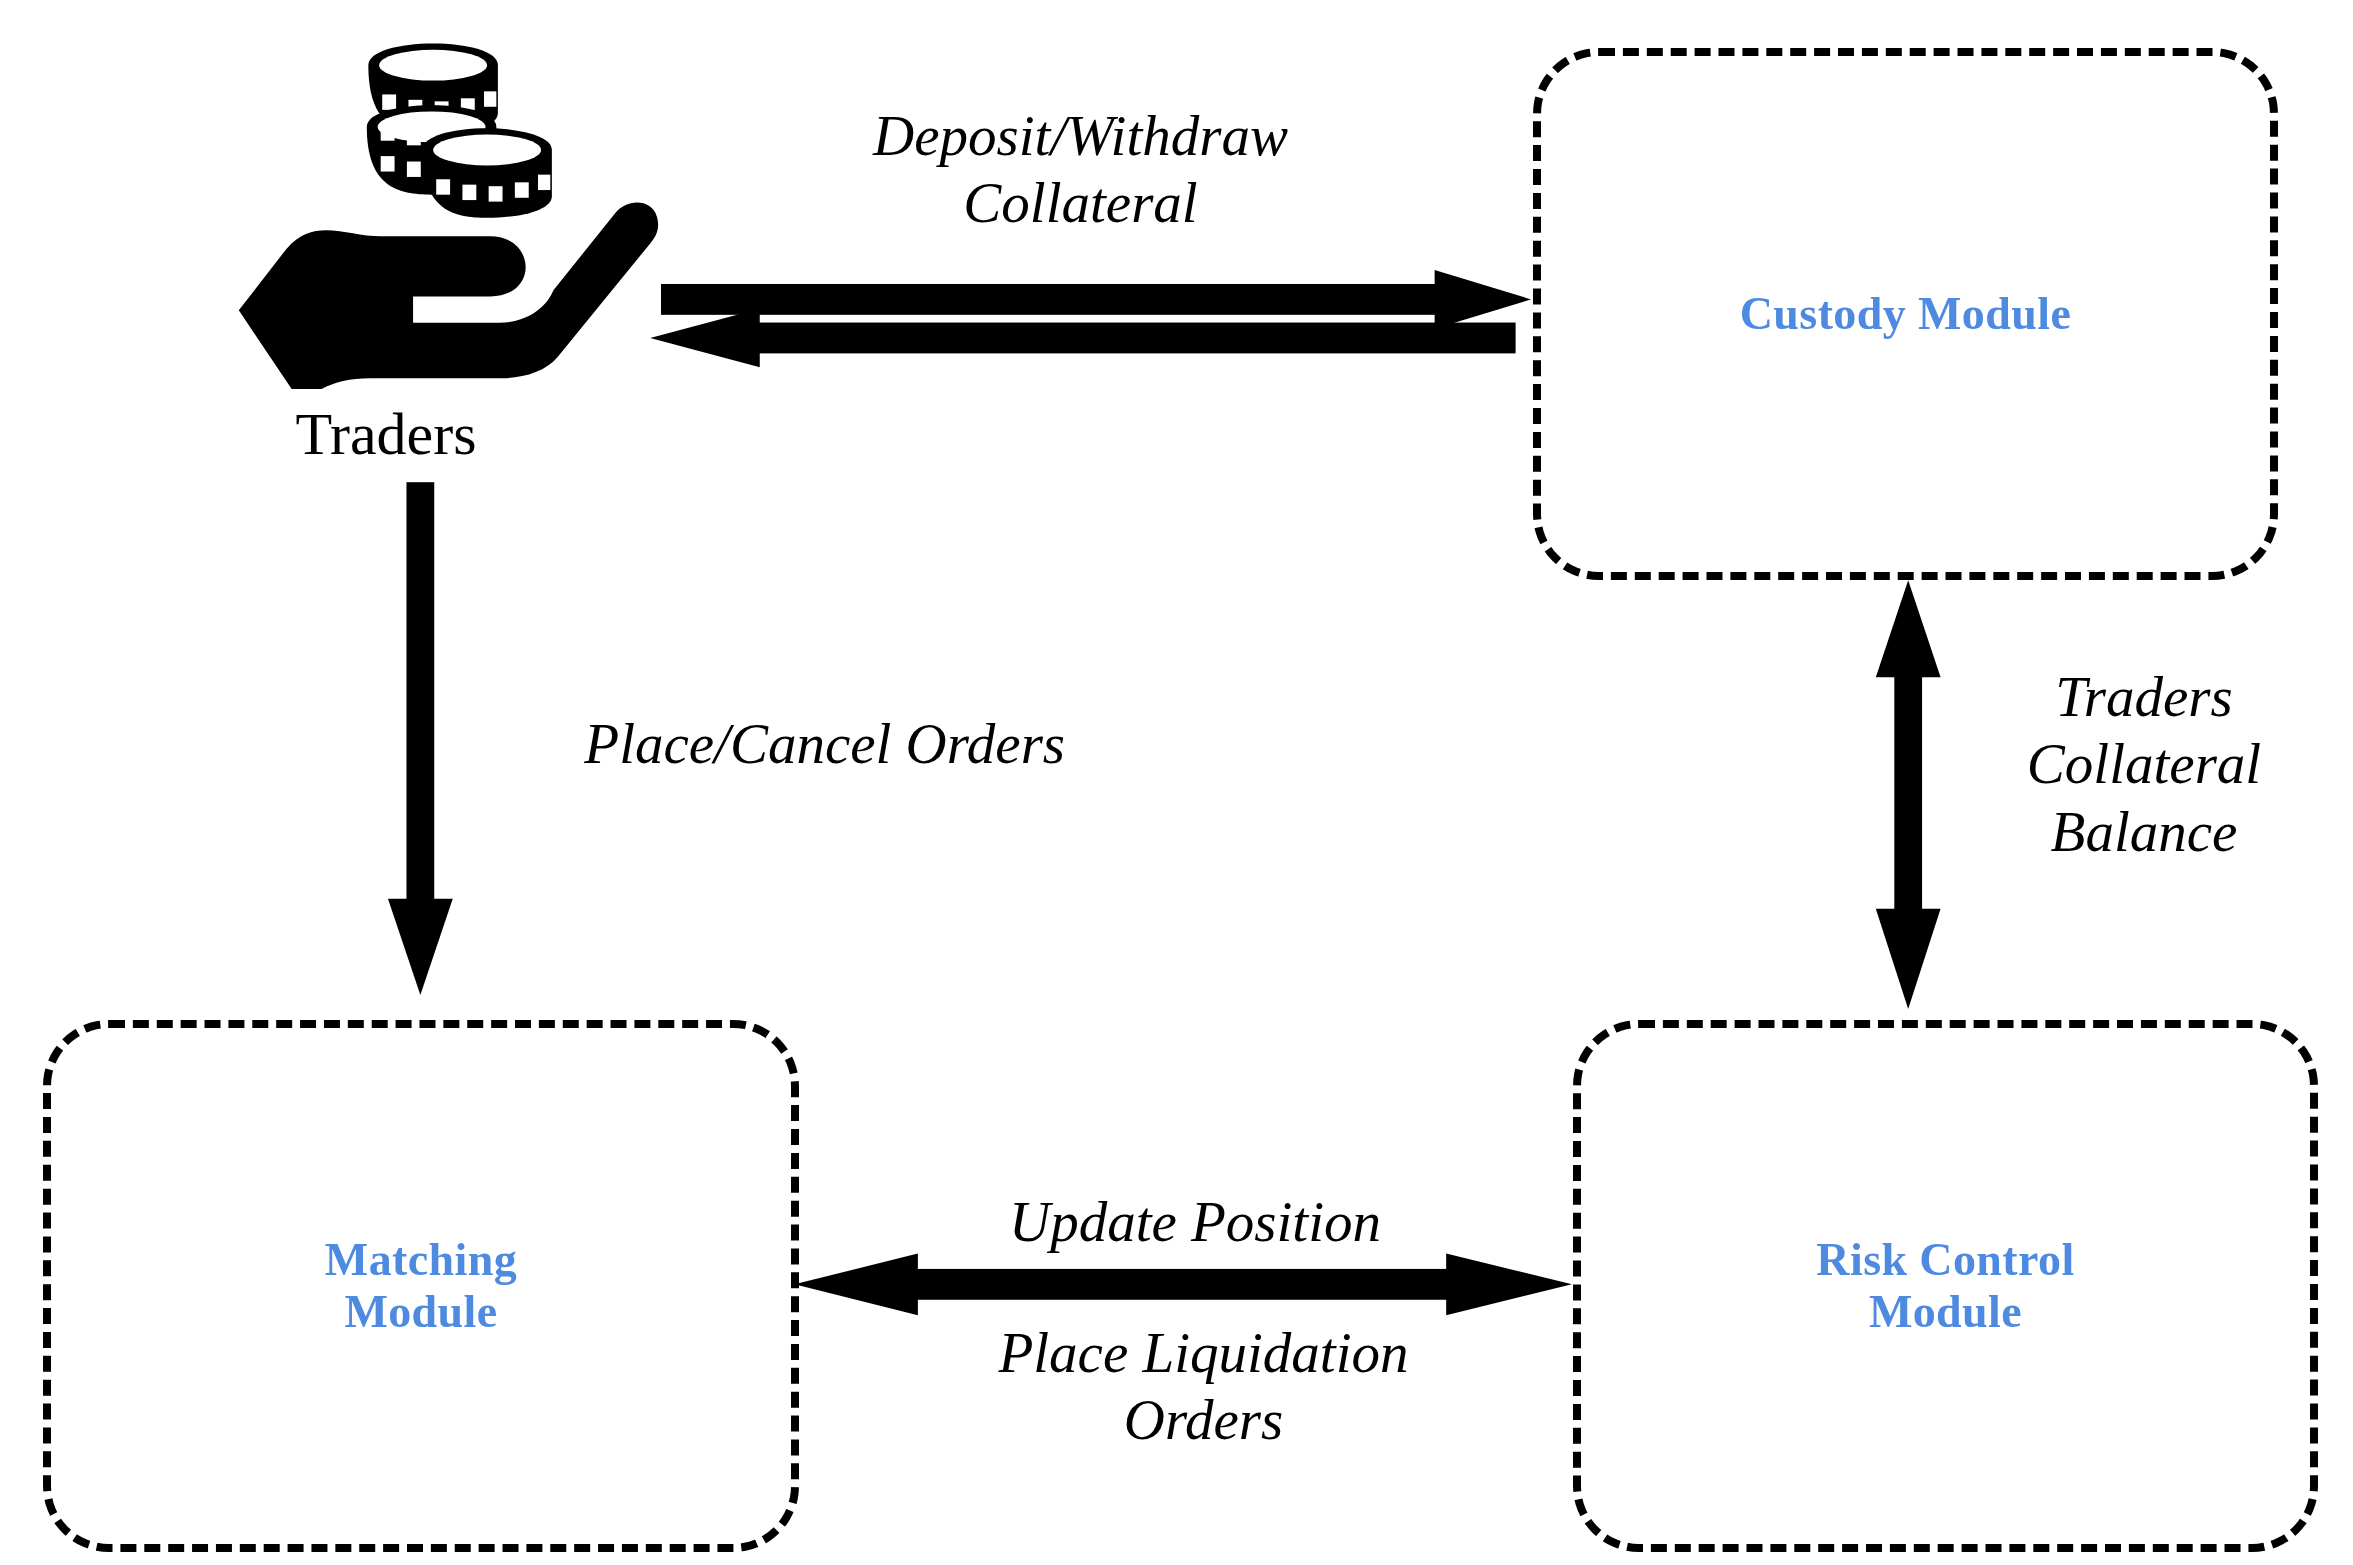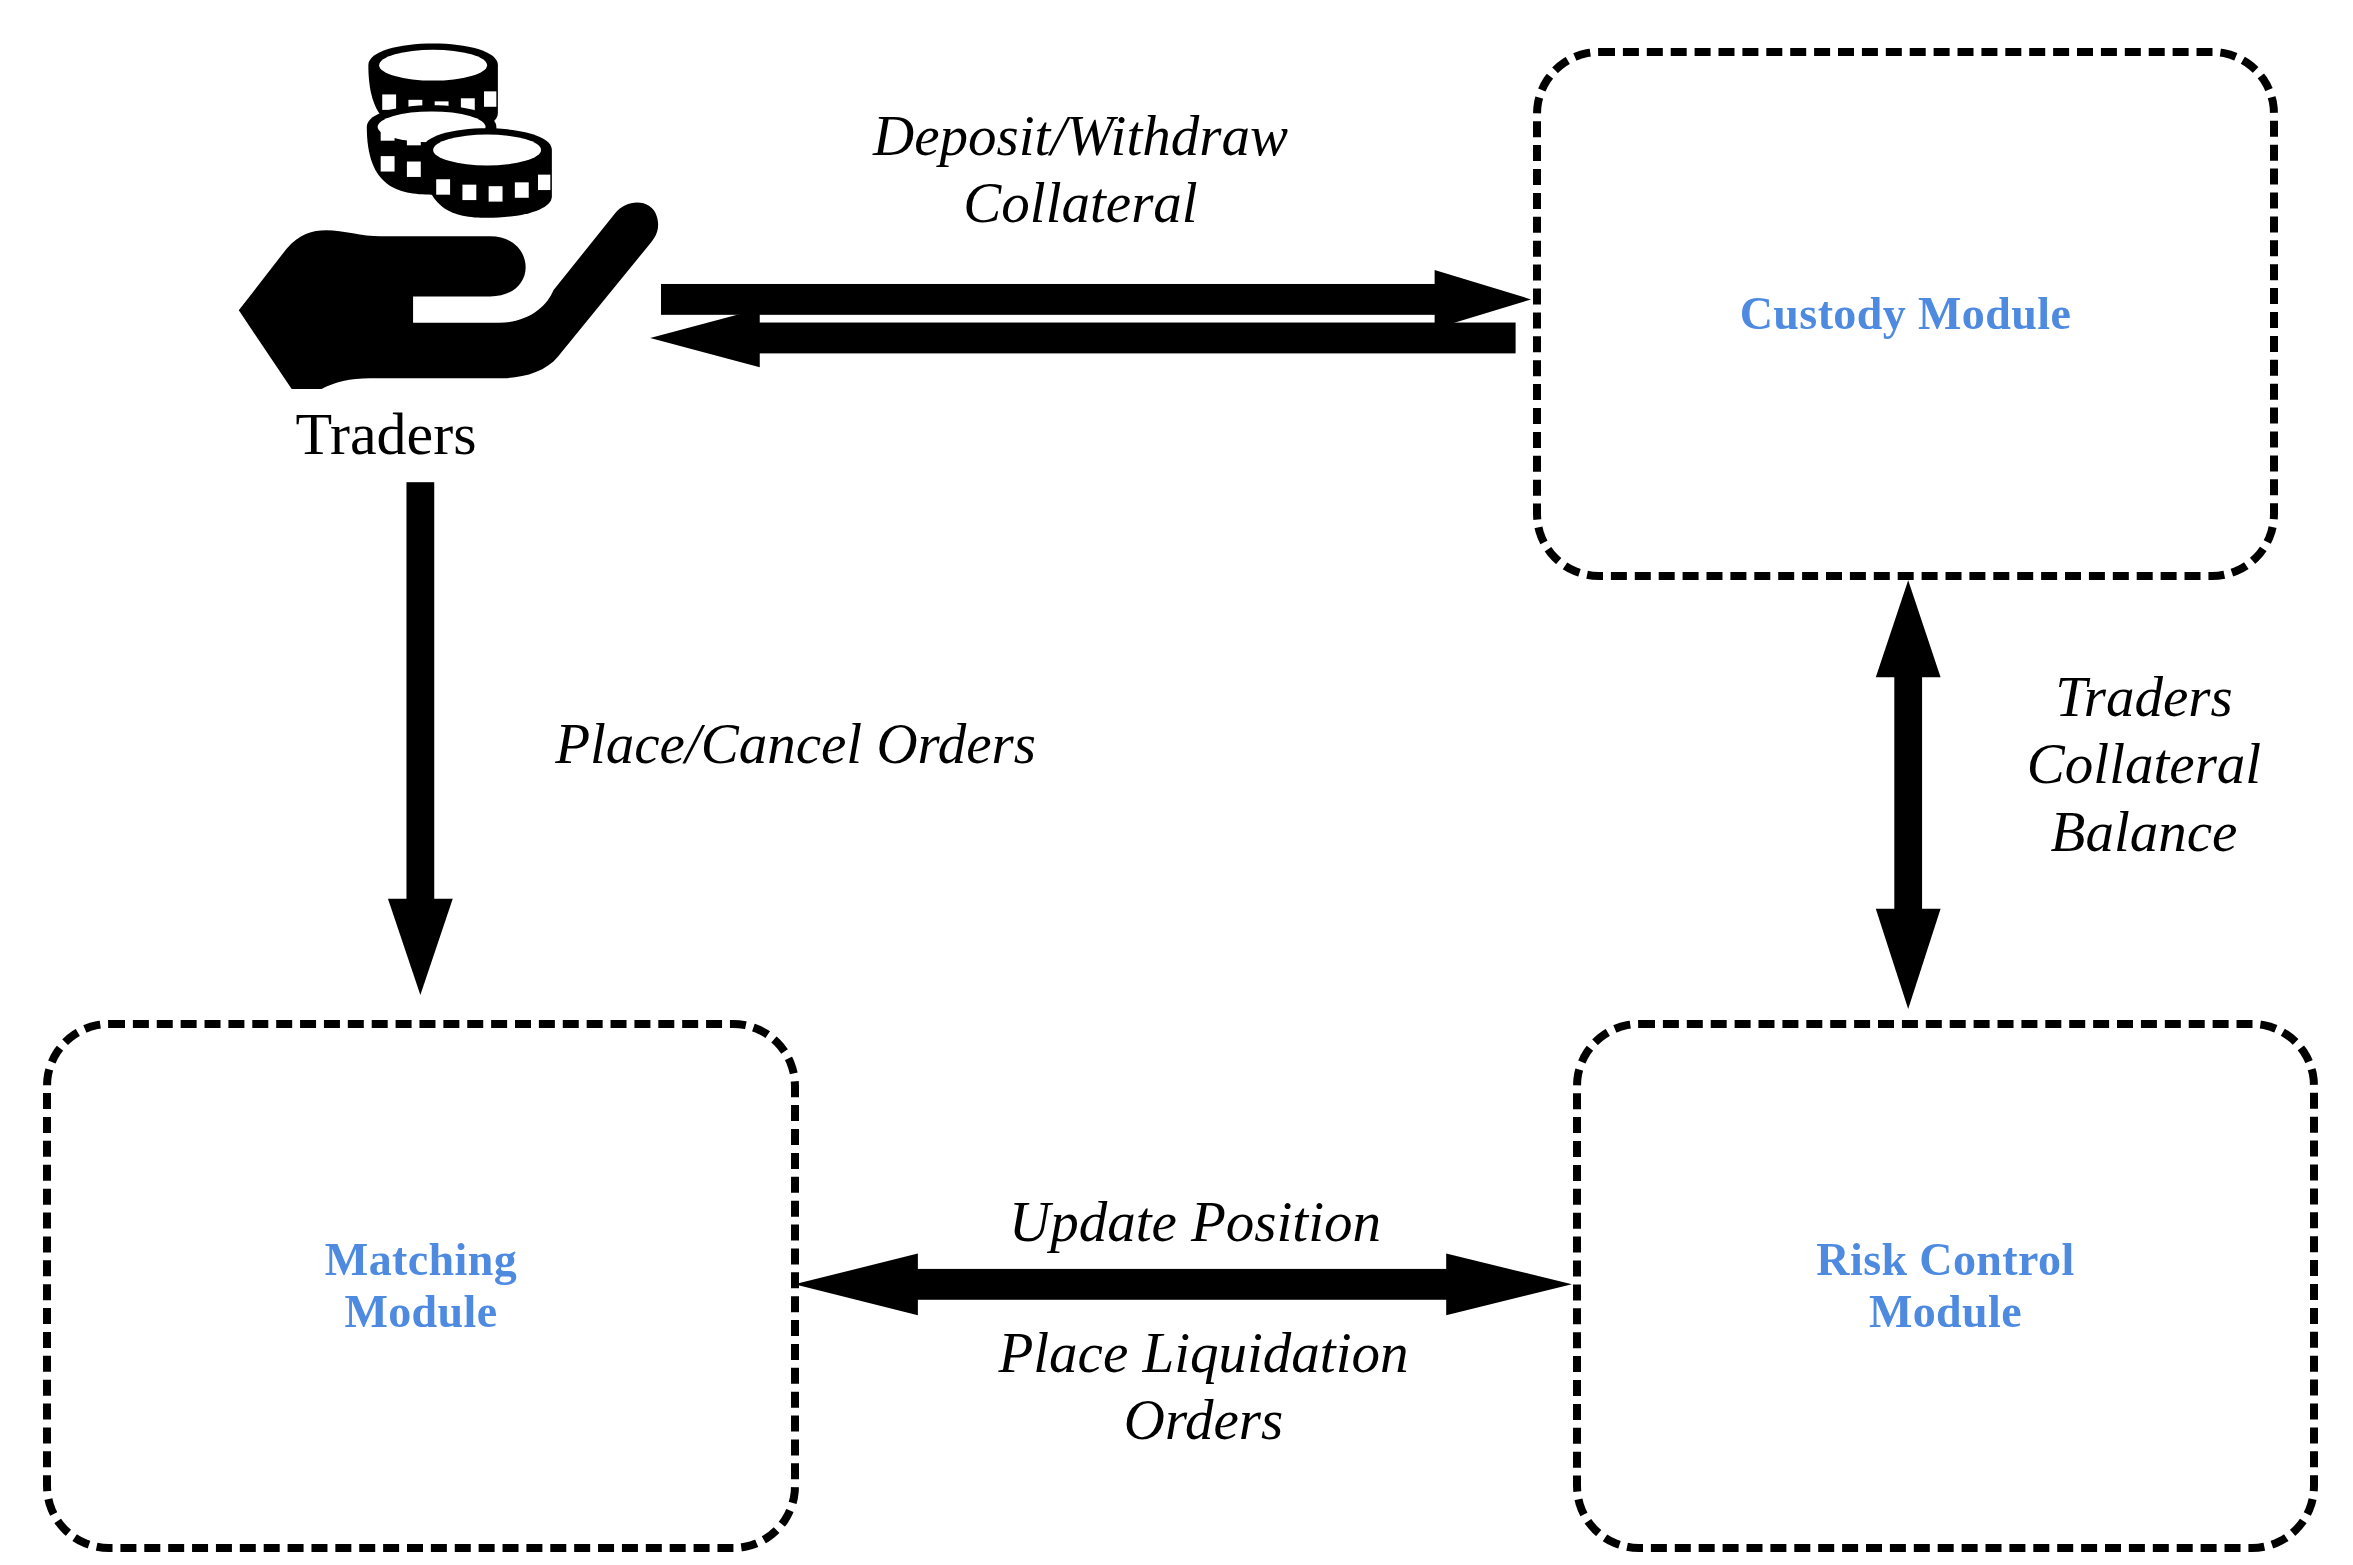--- a/index.html
+++ b/index.html
@@ -45,21 +45,21 @@
   .edge-label {
     position: absolute;
     font-style: italic;
     font-size: 57px;
     line-height: 1.18;
     color: #000000;
     text-align: center;
     white-space: pre-line;
   }
   #lbl-deposit    { left: 749px; top: 102px;  width: 663px; }
-  #lbl-place      { left: 487px;  top: 710px;  width: 617px; text-align: center; }
+  #lbl-place      { left: 448px;  top: 710px;  width: 617px; text-align: right; }
   #lbl-update-col { left: 1982px; top: 663px;  width: 324px; }
   #lbl-update-pos { left: 871px; top: 1188px; width: 648px; }
   #lbl-liquidation{ left: 864px; top: 1319px; width: 679px; }
 
   
   #traders-icon {
     position: absolute;
     left: 231px;
     top: 42px;
     width: 432px;

